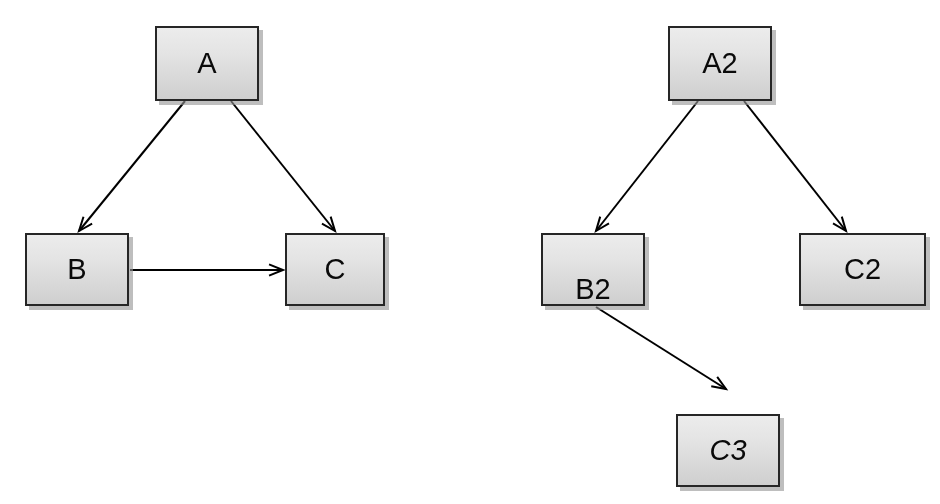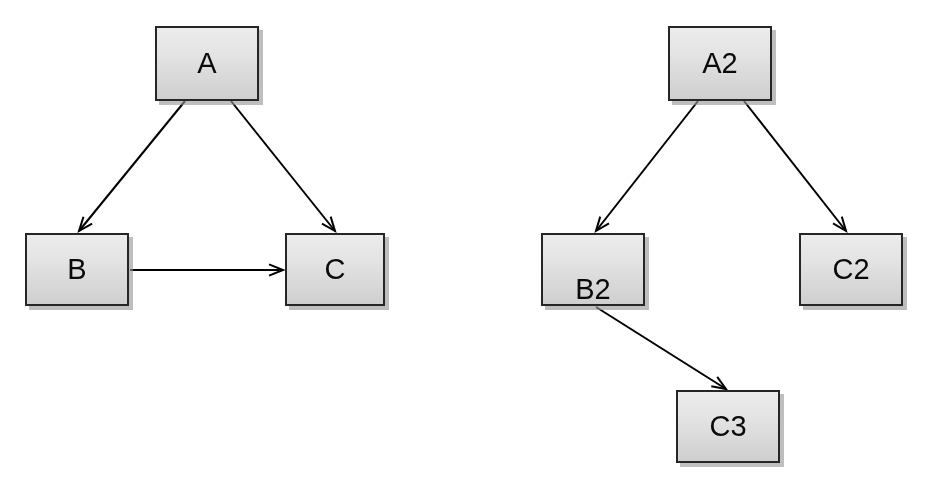--- a/index.html
+++ b/index.html
@@ -85,21 +85,21 @@
       </div>
       <div class="node" style="left: 285px; top: 233px; width: 100px; height: 73px;">
         <span class="node-label">C</span>
       </div>
       <div class="node" style="left: 668px; top: 26px; width: 104px; height: 75px;">
         <span class="node-label">A2</span>
       </div>
       <div class="node" style="left: 541px; top: 233px; width: 104px; height: 73px; align-items: flex-end;">
         <span class="node-label">B2</span>
       </div>
-      <div class="node" style="left: 799px; top: 233px; width: 104px; height: 73px;">
+      <div class="node" style="left: 799px; top: 233px; width: 127px; height: 73px;">
         <span class="node-label">C2</span>
       </div>
-      <div class="node" style="left: 676px; top: 390px; width: 104px; height: 73px;">
+      <div class="node" style="left: 676px; top: 414px; width: 104px; height: 73px; font-style: italic;">
         <span class="node-label">C3</span>
       </div>
     </div>
 
 </div>
 
 </body></html>

